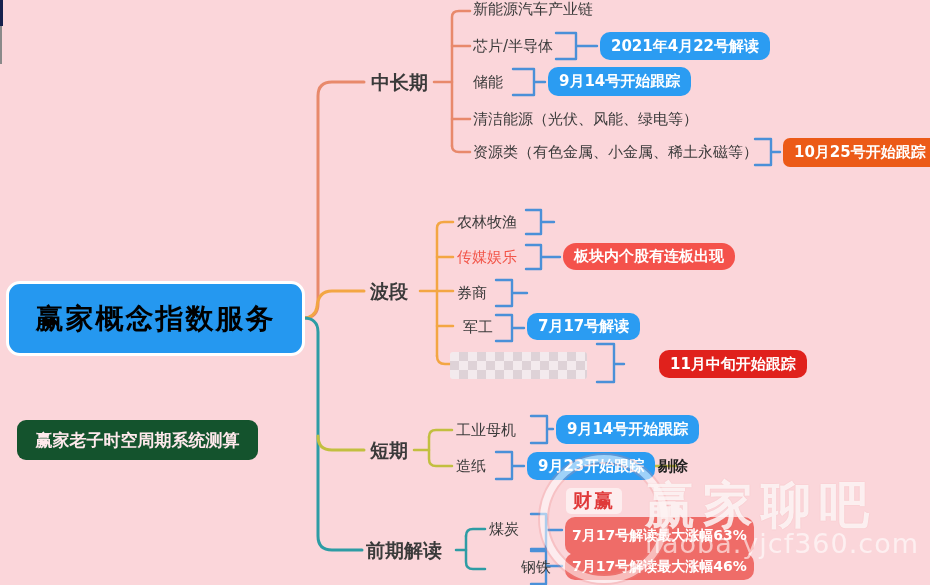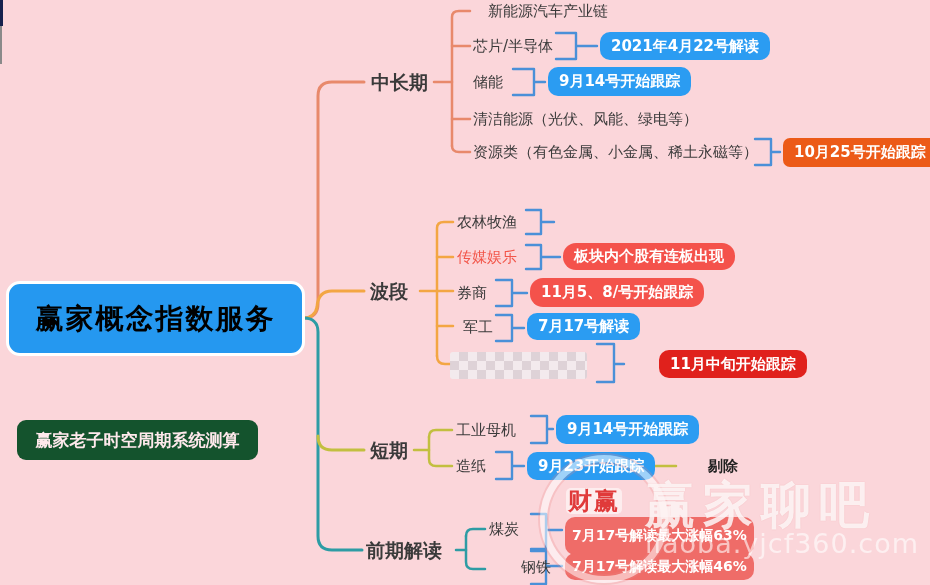--- a/index.html
+++ b/index.html
@@ -57,21 +57,21 @@
   .wm{z-index:5;}
   .wm-ring{
     position:absolute;left:540px;top:455px;width:114px;height:114px;border-radius:50%;
     border:7px solid rgba(255,255,255,.55);
     box-shadow:0 0 0 2px rgba(235,130,130,.25), inset 0 0 0 2px rgba(235,130,130,.25);
   }
   .wm-badge{
     position:absolute;left:566px;top:488px;width:56px;height:26px;
     background:rgba(255,251,251,.6);border-radius:5px;
     display:flex;align-items:center;justify-content:center;
-    color:#e03a3a;font-size:24px;font-weight:bold;letter-spacing:2px;
+    color:#e03a3a;font-size:19px;font-weight:bold;letter-spacing:2px;
   }
   .wm-title{
     position:absolute;left:645px;top:472px;
     font-size:50px;font-weight:bold;letter-spacing:8px;
     color:rgba(255,255,255,.8);text-shadow:0 0 1px rgba(225,120,120,.4);
   }
   .wm-url{
     position:absolute;left:645px;top:528px;
     font-size:27px;color:rgba(255,255,255,.6);letter-spacing:1px;
   }
@@ -144,44 +144,43 @@
   </div>
   <div class="subtitle">
     <span>赢家老子时空周期系统测算</span>
   </div>
 
   <div class="abs branch-label" style="left:371px;top:70px;">中长期</div>
   <div class="abs branch-label" style="left:370px;top:279px;">波段</div>
   <div class="abs branch-label" style="left:370px;top:438px;">短期</div>
   <div class="abs branch-label" style="left:366px;top:538px;">前期解读</div>
 
-  <div class="abs node-label" style="left:488px;top:1px;">新能源汽车产业链</div>
+  <div class="abs node-label" style="left:473px;top:1px;font-family:Liberation Mono, monospace;">新能源汽车产业链</div>
   <div class="abs node-label" style="left:473px;top:36px;">芯片/半导体</div>
   <div class="abs node-label" style="left:473px;top:72px;">储能</div>
   <div class="abs node-label" style="left:473px;top:109px;">清洁能源（光伏、风能、绿电等）</div>
   <div class="abs node-label" style="left:473px;top:142px;">资源类（有色金属、小金属、稀土永磁等）</div>
   <div class="tag tag-blue" style="left:600px;top:32px;height:28px;">2021年4月22号解读</div>
   <div class="tag tag-blue" style="left:548px;top:67px;height:29px;">9月14号开始跟踪</div>
   <div class="tag tag-orange" style="left:783px;top:138px;height:29px;">10月25号开始跟踪</div>
 
   <div class="abs node-label" style="left:457px;top:212px;">农林牧渔</div>
   <div class="abs node-label red-label" style="left:457px;top:247px;">传媒娱乐</div>
   <div class="abs node-label" style="left:457px;top:283px;">券商</div>
   <div class="abs node-label" style="left:456px;top:317px;margin-left:7px;">军工</div>
   <div class="censored"></div>
   <div class="tag tag-tomato" style="left:563px;top:243px;height:27px;">板块内个股有连板出现</div>
-  <div class="tag tag-tomato" style="left:530px;top:278px;height:29px;">11月5、8/号开始跟踪</div>
   <div class="tag tag-blue" style="left:527px;top:313px;height:27px;">7月17号解读</div>
   <div class="tag tag-red" style="left:627px;top:350px;height:28px;margin-left:32px;">11月中旬开始跟踪</div>
 
   <div class="abs node-label" style="left:456px;top:420px;">工业母机</div>
   <div class="abs node-label" style="left:456px;top:456px;">造纸</div>
   <div class="tag tag-blue" style="left:556px;top:415px;height:29px;">9月14号开始跟踪</div>
   <div class="tag tag-blue" style="left:527px;top:452px;height:28px;">9月23开始跟踪</div>
-  <div class="abs suffix-label" style="left:708px;top:456px;">剔除</div>
+  <div class="abs suffix-label" style="left:658px;top:456px;">剔除</div>
 
   <div class="abs node-label" style="left:489px;top:519px;">煤炭</div>
   <div class="abs node-label" style="left:489px;top:557px;margin-left:32px;">钢铁</div>
   <div class="tag tag-salmon" style="left:565px;top:517px;height:38px;">7月17号解读最大涨幅63%</div>
   <div class="tag tag-salmon" style="left:565px;top:553px;height:27px;">7月17号解读最大涨幅46%</div>
 
   <div class="wm-ring wm"></div>
   <div class="wm-badge wm">财赢</div>
   <div class="wm-title wm">赢家聊吧</div>
   <div class="wm-url wm">liaoba.yjcf360.com</div>

